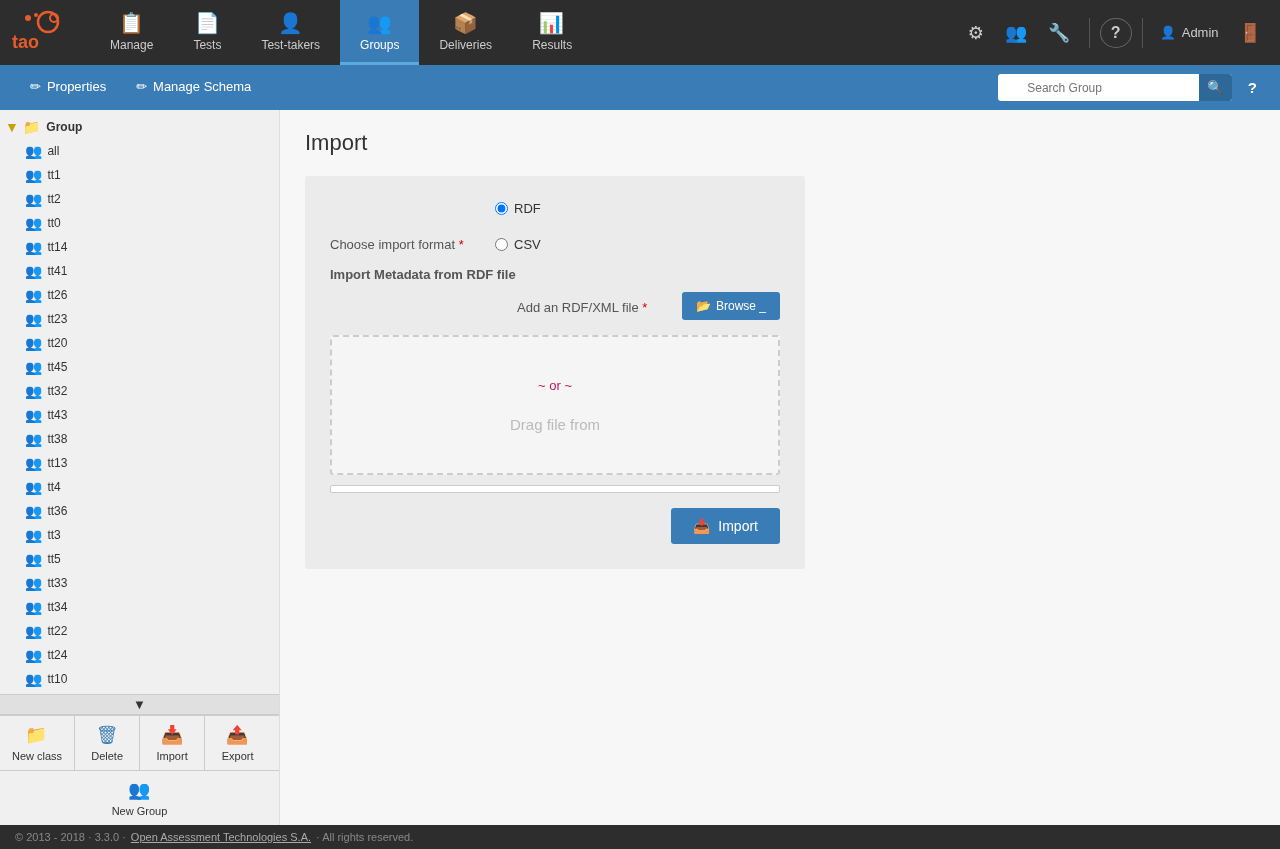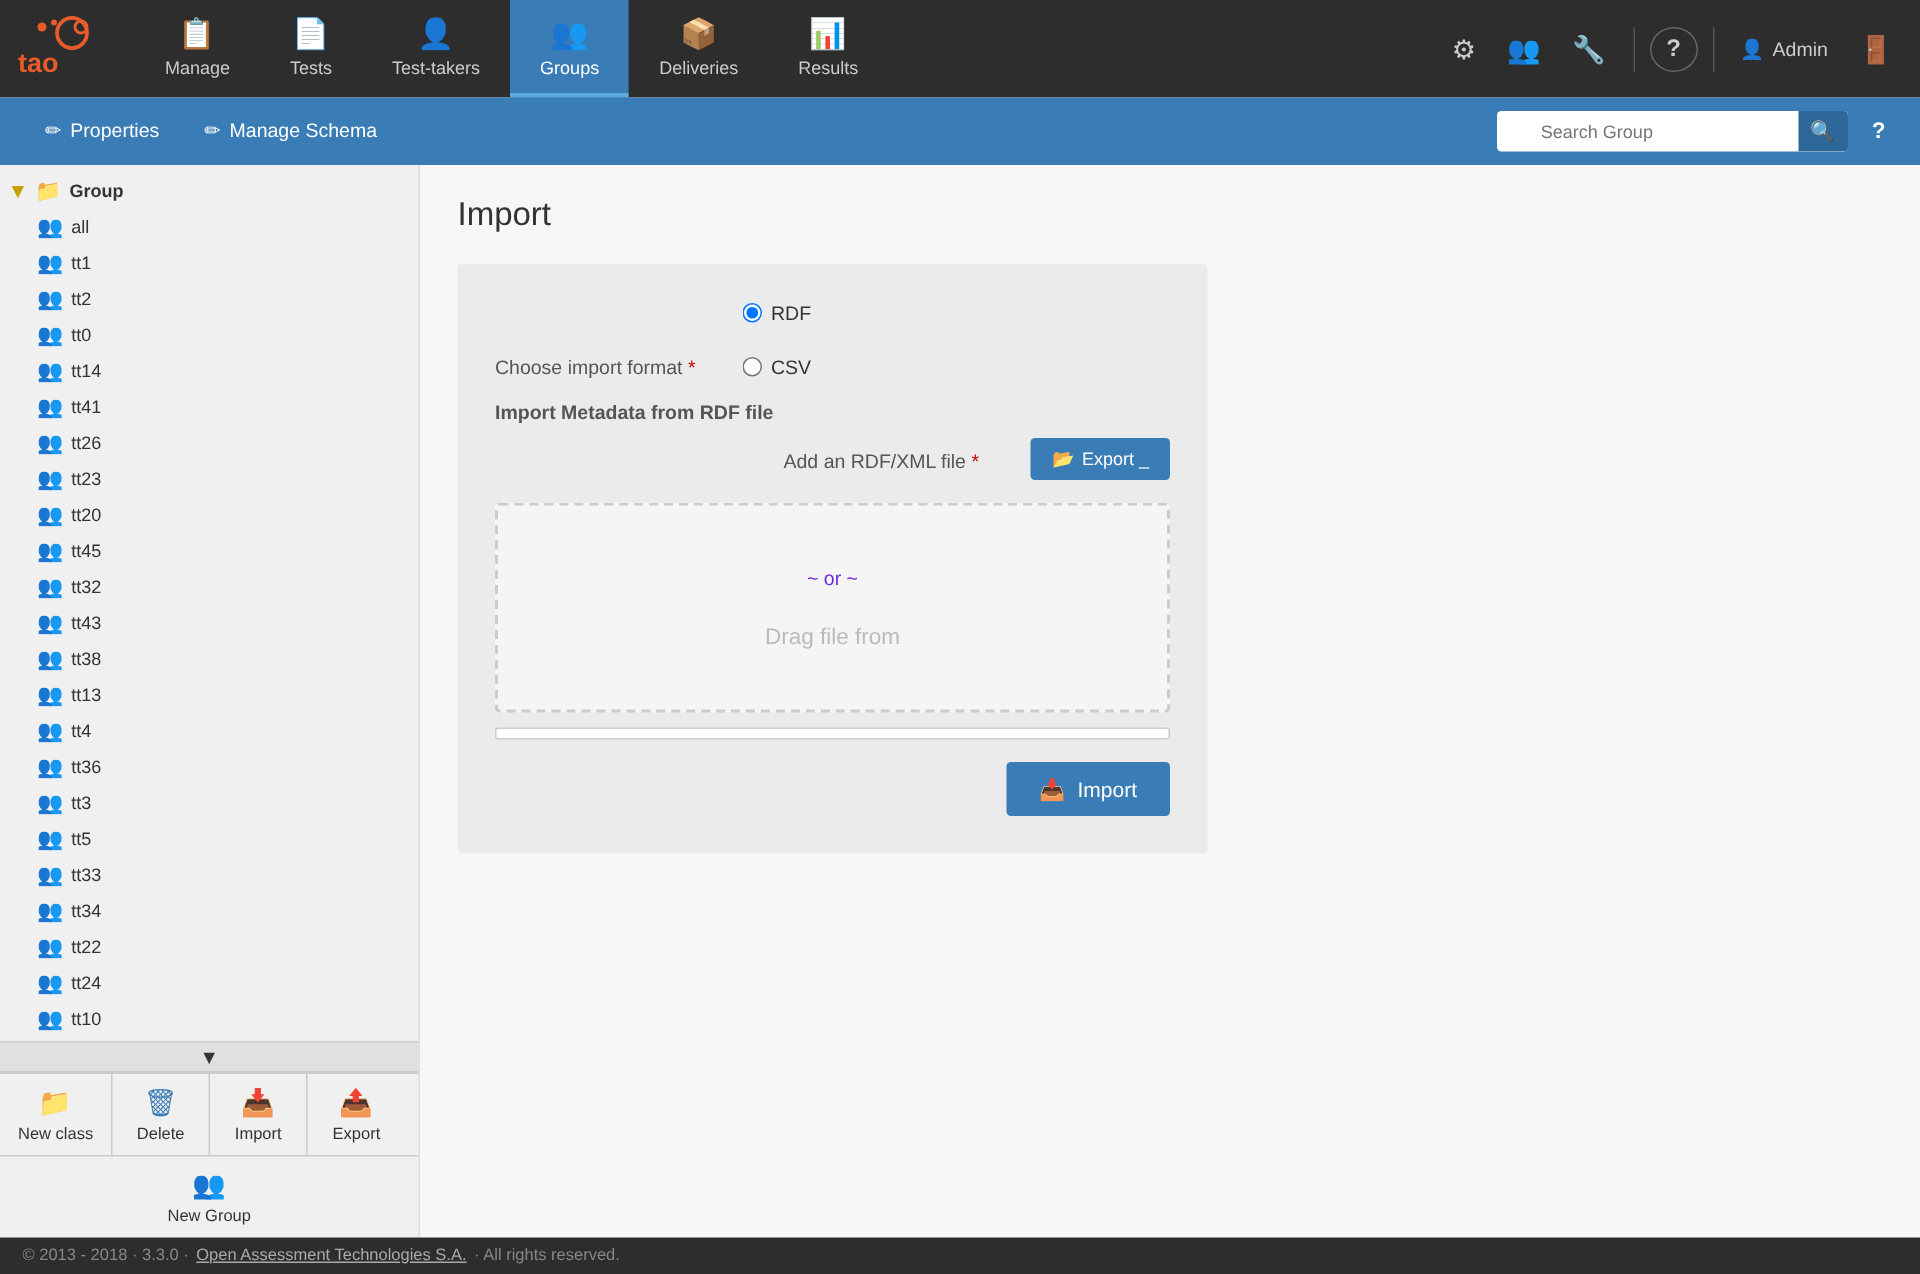--- a/index.html
+++ b/index.html
@@ -61,21 +61,21 @@
     .radio-group { display: flex; flex-direction: column; gap: 21px; }
     .radio-option { display: flex; align-items: center; gap: 6px; font-size: 13px; color: #333; cursor: pointer; }
     .radio-option input[type="radio"] { cursor: pointer; }
 
     .section-title { font-size: 13px; color: #555; font-weight: bold; margin-bottom: 10px; }
     .browse-btn { background: #3a7cb5; color: #fff; border: none; padding: 7px 14px; border-radius: 3px; cursor: pointer; font-size: 12px; display: flex; align-items: center; gap: 5px; }
     .file-name-display { background: #fff; border: 1px solid #ccc; padding: 6px 10px; font-size: 12px; color: #888; min-width: 180px; border-radius: 2px; }
 
     
     .drop-zone { border: 2px dashed #ccc; background: #f5f5f5; border-radius: 3px; display: flex; flex-direction: column; align-items: center; justify-content: center; height: 140px; color: #aaa; font-size: 14px; margin-bottom: 10px; }
-    .drop-zone .or-text { font-size: 13px; color: #6d28d9; margin-bottom: 23px; }
+    .drop-zone .or-text { font-size: 13px; color: #be185d; margin-bottom: 23px; }
     .drop-zone .drag-text { font-size: 15px; color: #bbb; }
 
     
     .progress-bar-container { background: #fff; border: 1px solid #ccc; height: 8px; border-radius: 2px; margin-bottom: 15px; overflow: hidden; }
     .progress-bar-fill { background: #3a7cb5; height: 100%; width: 0%; }
 
     .import-btn { background: #3a7cb5; color: #fff; border: none; padding: 10px 22px; border-radius: 3px; cursor: pointer; font-size: 14px; display: flex; align-items: center; gap: 8px; float: right; }
 
     
     .footer { background: #2d2d2d; color: #888; font-size: 11px; padding: 6px 15px; display: flex; align-items: center; gap: 5px; flex-shrink: 0; }
@@ -322,21 +322,21 @@
       <div class="section-title">Import Metadata from RDF file</div>
 
       <div class="form-row" style="align-items:center;justify-content:flex-end;">
         <div class="form-label">
           <span>Add an RDF/XML file</span>
           <span class="required"> *</span>
         </div>
         <div style="display:flex; align-items:center; gap:5px;">
           <button class="browse-btn">
             <span>📂</span>
-            <span>Export _</span>
+            <span>Browse _</span>
           </button>
         </div>
       </div>
 
       <div class="drop-zone">
         <div class="or-text">~ or ~</div>
         <div class="drag-text">Drag file from</div>
       </div>
 
       <div class="progress-bar-container">

